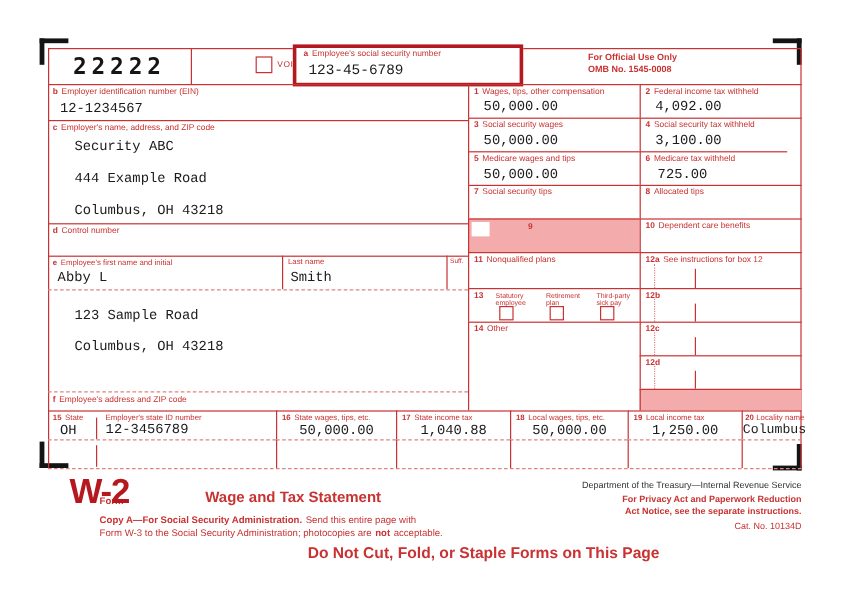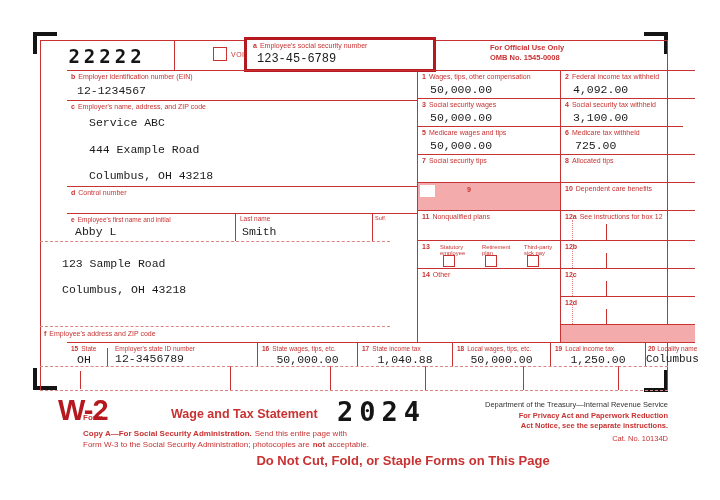--- a/index.html
+++ b/index.html
@@ -6,21 +6,21 @@
     --red:#c83232;
     --redb:#b5191f;
     --bdl:#dd8484;
     --pink:#f3abab;
     --ink:#1b1b1b;
   }
   html,body{margin:0;padding:0;background:#fff;}
   .page{position:relative;width:720px;height:500px;background:#ffffff;
         font-family:"Liberation Sans",sans-serif;overflow:hidden;}
   .cell{position:absolute;box-sizing:border-box;background:transparent;}
-  .bt{border-top:1px solid var(--red);margin-left:27px;}
+  .bt{border-top:1px solid var(--red);}
   .bl{border-left:1px solid var(--red);}
   .br{border-right:1px solid var(--red);}
   .btd{border-top:1px dashed var(--bdl);padding-left:44px;}
   .line{position:absolute;box-sizing:border-box;}
   .lbl{position:absolute;top:2px;left:4px;font-size:7px;color:var(--red);white-space:nowrap;}
   .pfx{font-weight:bold;margin-right:3px;}
   .cval{position:absolute;font-size:11.5px;color:var(--ink);white-space:nowrap;font-family:Liberation Mono, monospace;}
   .chk{position:absolute;box-sizing:border-box;border:1.5px solid var(--red);background:#fff;}
   .corner{position:absolute;background:#141414;}
   .digits{font-family:"DejaVu Sans Mono",monospace;font-weight:bold;color:#151515;}
@@ -41,42 +41,42 @@
   <div class="corner" style="left:33px;top:368px;width:4px;height:22px"></div>
   <div class="corner" style="left:33px;top:386px;width:24px;height:4px"></div>
   <div class="corner" style="left:664px;top:370px;width:4px;height:22px"></div>
   <div class="corner" style="left:644px;top:388px;width:24px;height:4px"></div>
 
   <div class="line" style="left:40px;top:40px;width:628px;border-top:1px solid var(--red)"></div>
   <div class="line" style="left:40px;top:40px;height:350px;border-left:1px solid var(--red)"></div>
   <div class="line" style="left:667px;top:40px;height:350px;border-left:1px solid var(--red)"></div>
   <div class="line" style="left:40px;top:390px;width:628px;border-top:1px dashed var(--bdl)"></div>
 
-  <div class="cell br" style="left:40px;top:40px;width:135px;height:30px">
+  <div class="cell br" style="left:40px;top:40px;width:120px;height:30px">
     <div class="digits" style="position:absolute;top:5px;left:0;width:100%;text-align:center;font-size:19px;letter-spacing:4px">22222</div>
   </div>
   <div class="cell" style="left:175px;top:40px;width:70px;height:30px">
     <div class="redtxt" style="position:absolute;top:11px;left:13px;font-size:7px;letter-spacing:.5px">VOID</div>
     <div class="chk" style="left:38px;top:7px;width:14px;height:14px"></div>
   </div>
   <div class="cell" style="left:244px;top:37px;width:192px;height:35px;border:3px solid var(--redb);background:#fff">
     <div class="lbl" style="top:2px;left:6px"><span class="pfx">a</span><span>Employee's social security number</span></div>
     <div class="cval" style="top:12px;left:10px;font-size:12px">123-45-6789</div>
   </div>
   <div class="redtxt" style="position:absolute;left:447px;top:43px;font-size:7.5px;font-weight:bold">For Official Use Only</div>
   <div class="redtxt" style="position:absolute;left:447px;top:53px;font-size:7.5px;font-weight:bold">OMB No. 1545-0008</div>
 
   <div class="cell bt" style="left:40px;top:70px;width:350px;height:30px">
     <div class="lbl"><span class="pfx">b</span><span>Employer identification number (EIN)</span></div>
     <div class="cval" style="top:13px;left:10px">12-1234567</div>
   </div>
 
   <div class="cell bt" style="left:40px;top:100px;width:350px;height:86px">
     <div class="lbl"><span class="pfx">c</span><span>Employer's name, address, and ZIP code</span></div>
-    <div class="cval" style="top:15px;left:22px">Service ABC</div>
+    <div class="cval" style="top:15px;left:22px">Security ABC</div>
     <div class="cval" style="top:42px;left:22px">444 Example Road</div>
     <div class="cval" style="top:68px;left:22px">Columbus, OH 43218</div>
   </div>
 
   <div class="cell bt" style="left:40px;top:186px;width:350px;height:27px">
     <div class="lbl"><span class="pfx">d</span><span>Control number</span></div>
   </div>
 
   <div class="cell bl" style="left:235px;top:213px;width:137px;height:28px">
     <div class="lbl" style="font-size:6.5px">Last name</div>
@@ -214,21 +214,20 @@
   </div>
   <div class="cell btd bl" style="left:230px;top:366px;width:100px;height:24px"></div>
   <div class="cell btd bl" style="left:330px;top:366px;width:95px;height:24px"></div>
   <div class="cell btd bl" style="left:425px;top:366px;width:98px;height:24px"></div>
   <div class="cell btd bl" style="left:523px;top:366px;width:95px;height:24px"></div>
   <div class="cell btd bl" style="left:618px;top:366px;width:50px;height:24px"></div>
 
   <div class="redtxt" style="position:absolute;left:40px;top:413px;font-size:8px;font-weight:bold">Form</div>
   <div style="position:absolute;left:58px;top:394px;font-size:29px;font-weight:800;color:var(--redb);letter-spacing:-1px">W-2</div>
   <div class="redtxt" style="position:absolute;left:128px;top:407px;font-size:12.5px;font-weight:bold">Wage and Tax Statement</div>
-  <div class="digits" style="position:absolute;left:337px;top:396px;font-size:27px;letter-spacing:6px">2024</div>
 
   <div class="ftr-r" style="top:400px;font-size:7.5px;color:#333">Department of the Treasury—Internal Revenue Service</div>
   <div class="ftr-r redtxt" style="top:411px;font-size:7.5px;font-weight:bold">For Privacy Act and Paperwork Reduction</div>
   <div class="ftr-r redtxt" style="top:421px;font-size:7.5px;font-weight:bold">Act Notice, see the separate instructions.</div>
   <div class="ftr-r redtxt" style="top:434px;font-size:7.5px">Cat. No. 10134D</div>
 
   <div class="redtxt" style="position:absolute;left:40px;top:429px;font-size:8px;white-space:nowrap">
     <span style="font-weight:bold">Copy A—For Social Security Administration.</span><span style="margin-left:3px">Send this entire page with</span>
   </div>
   <div class="redtxt" style="position:absolute;left:40px;top:440px;font-size:8px;white-space:nowrap">

